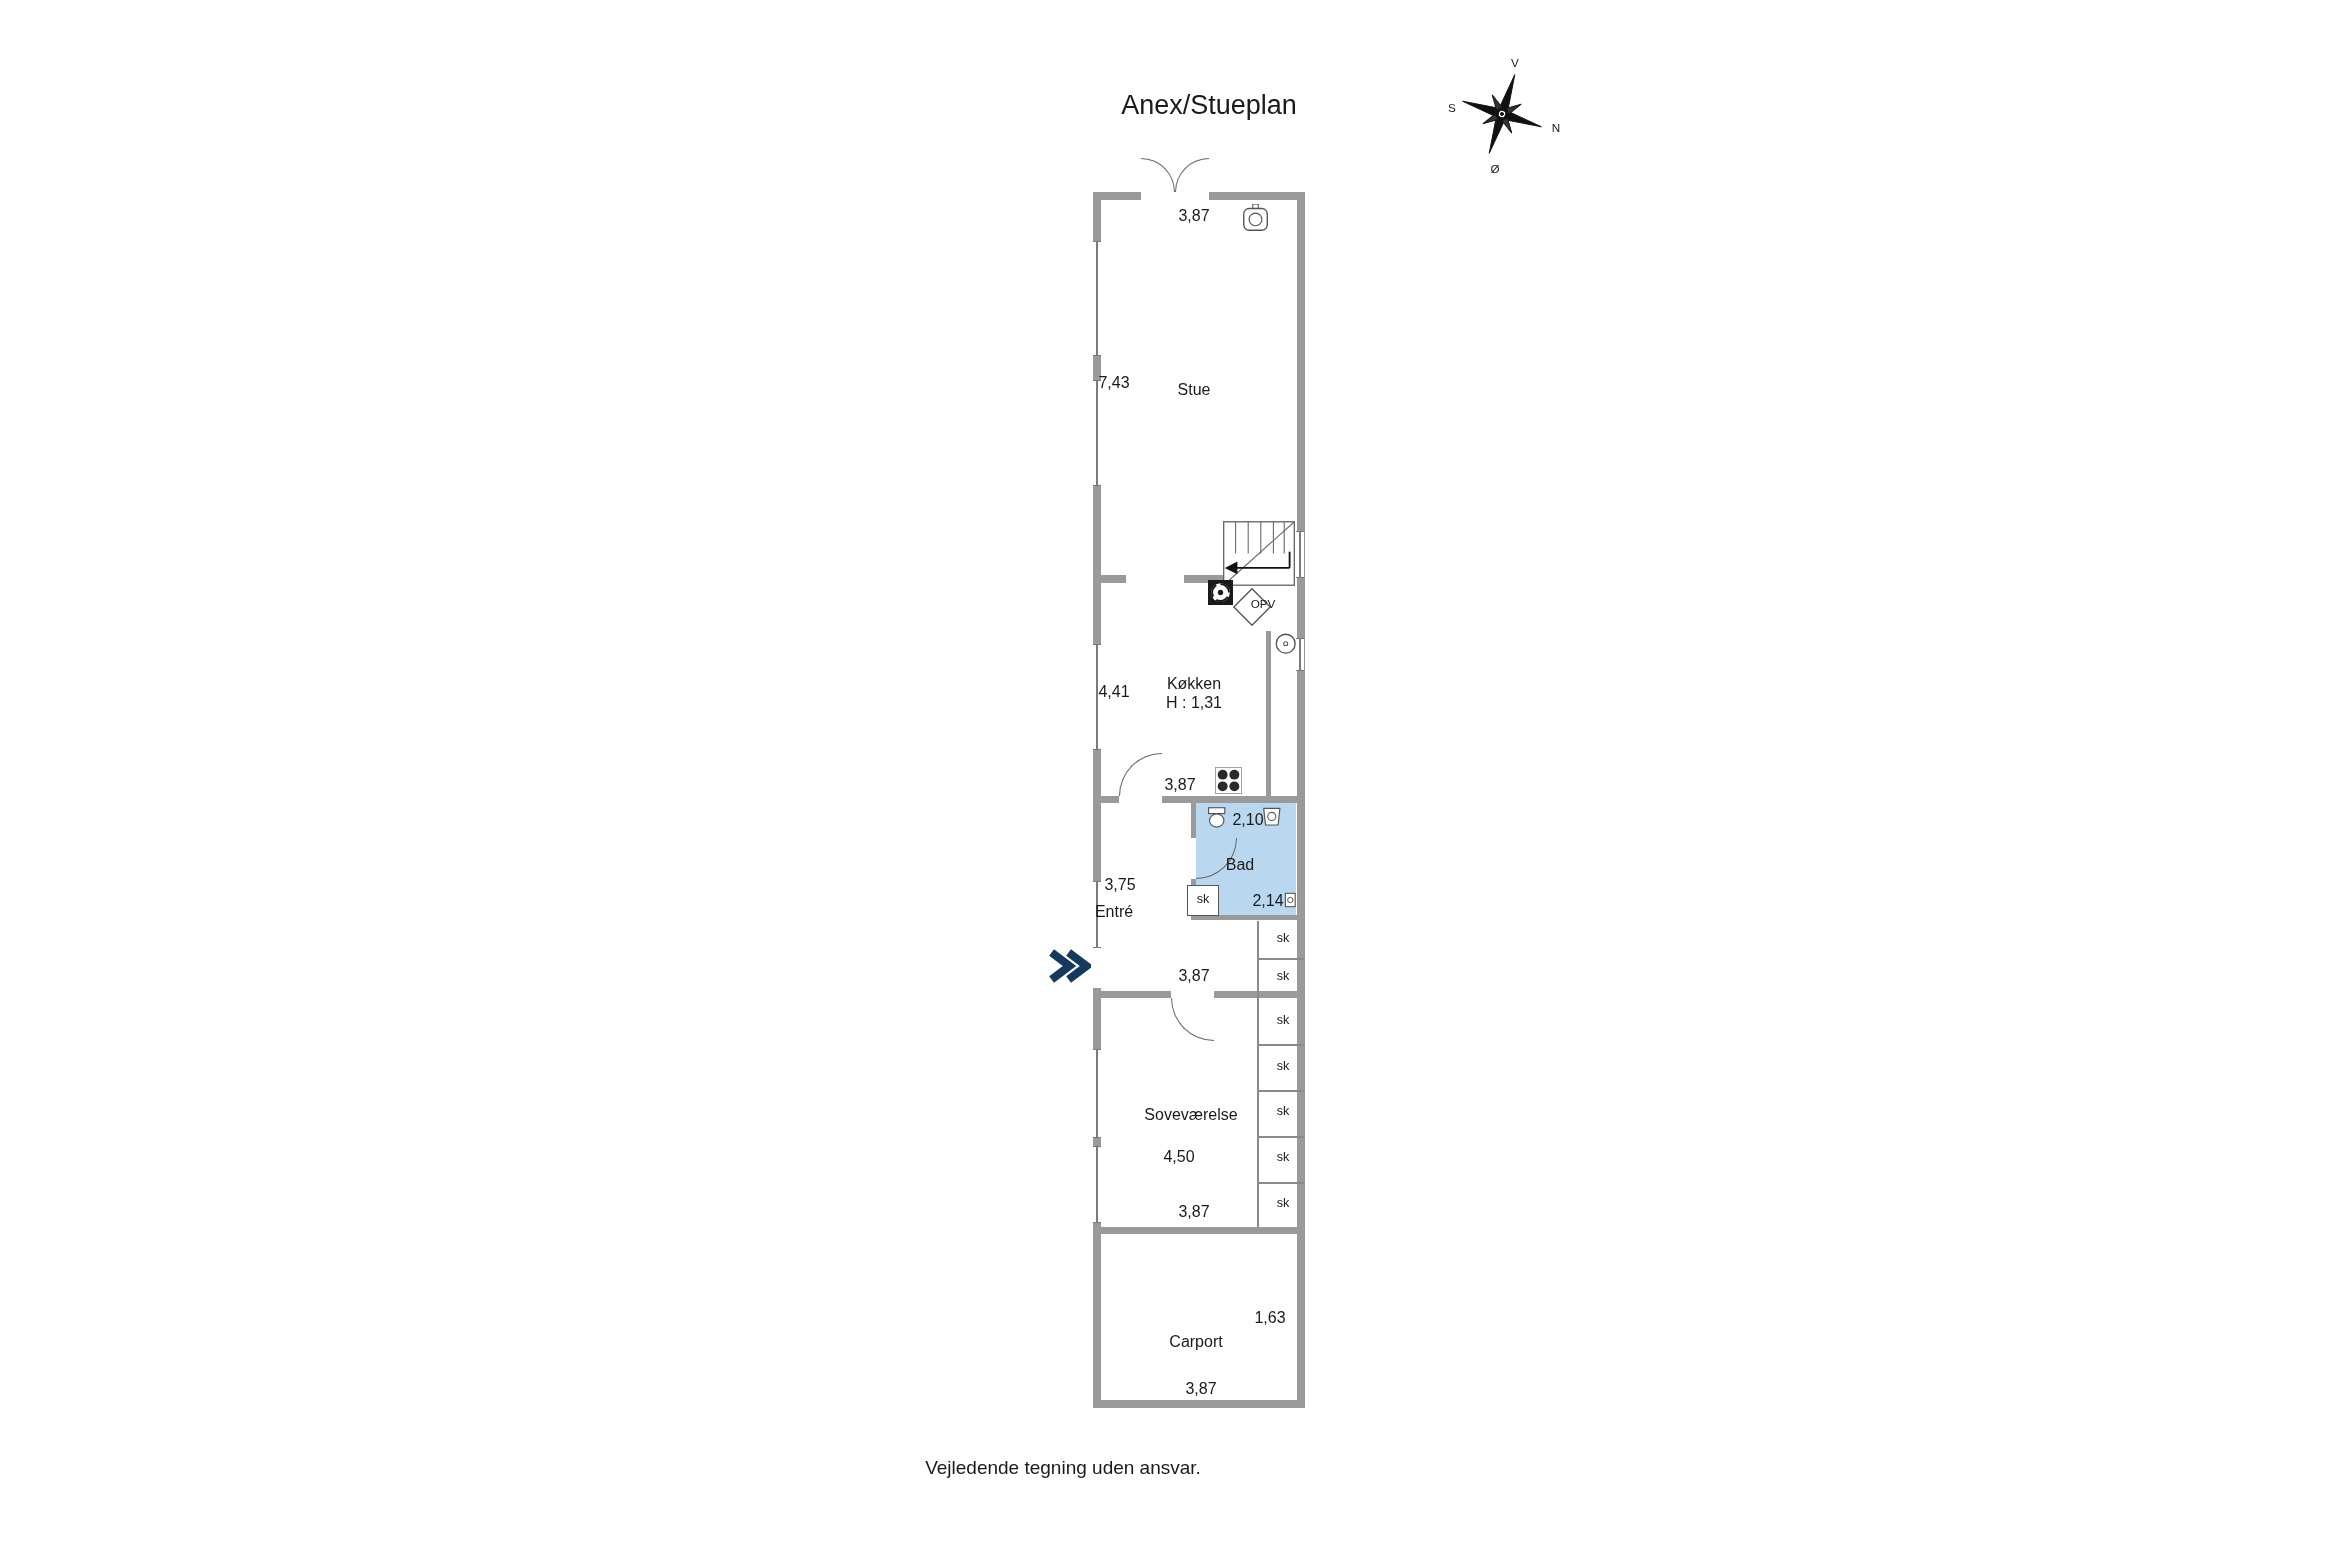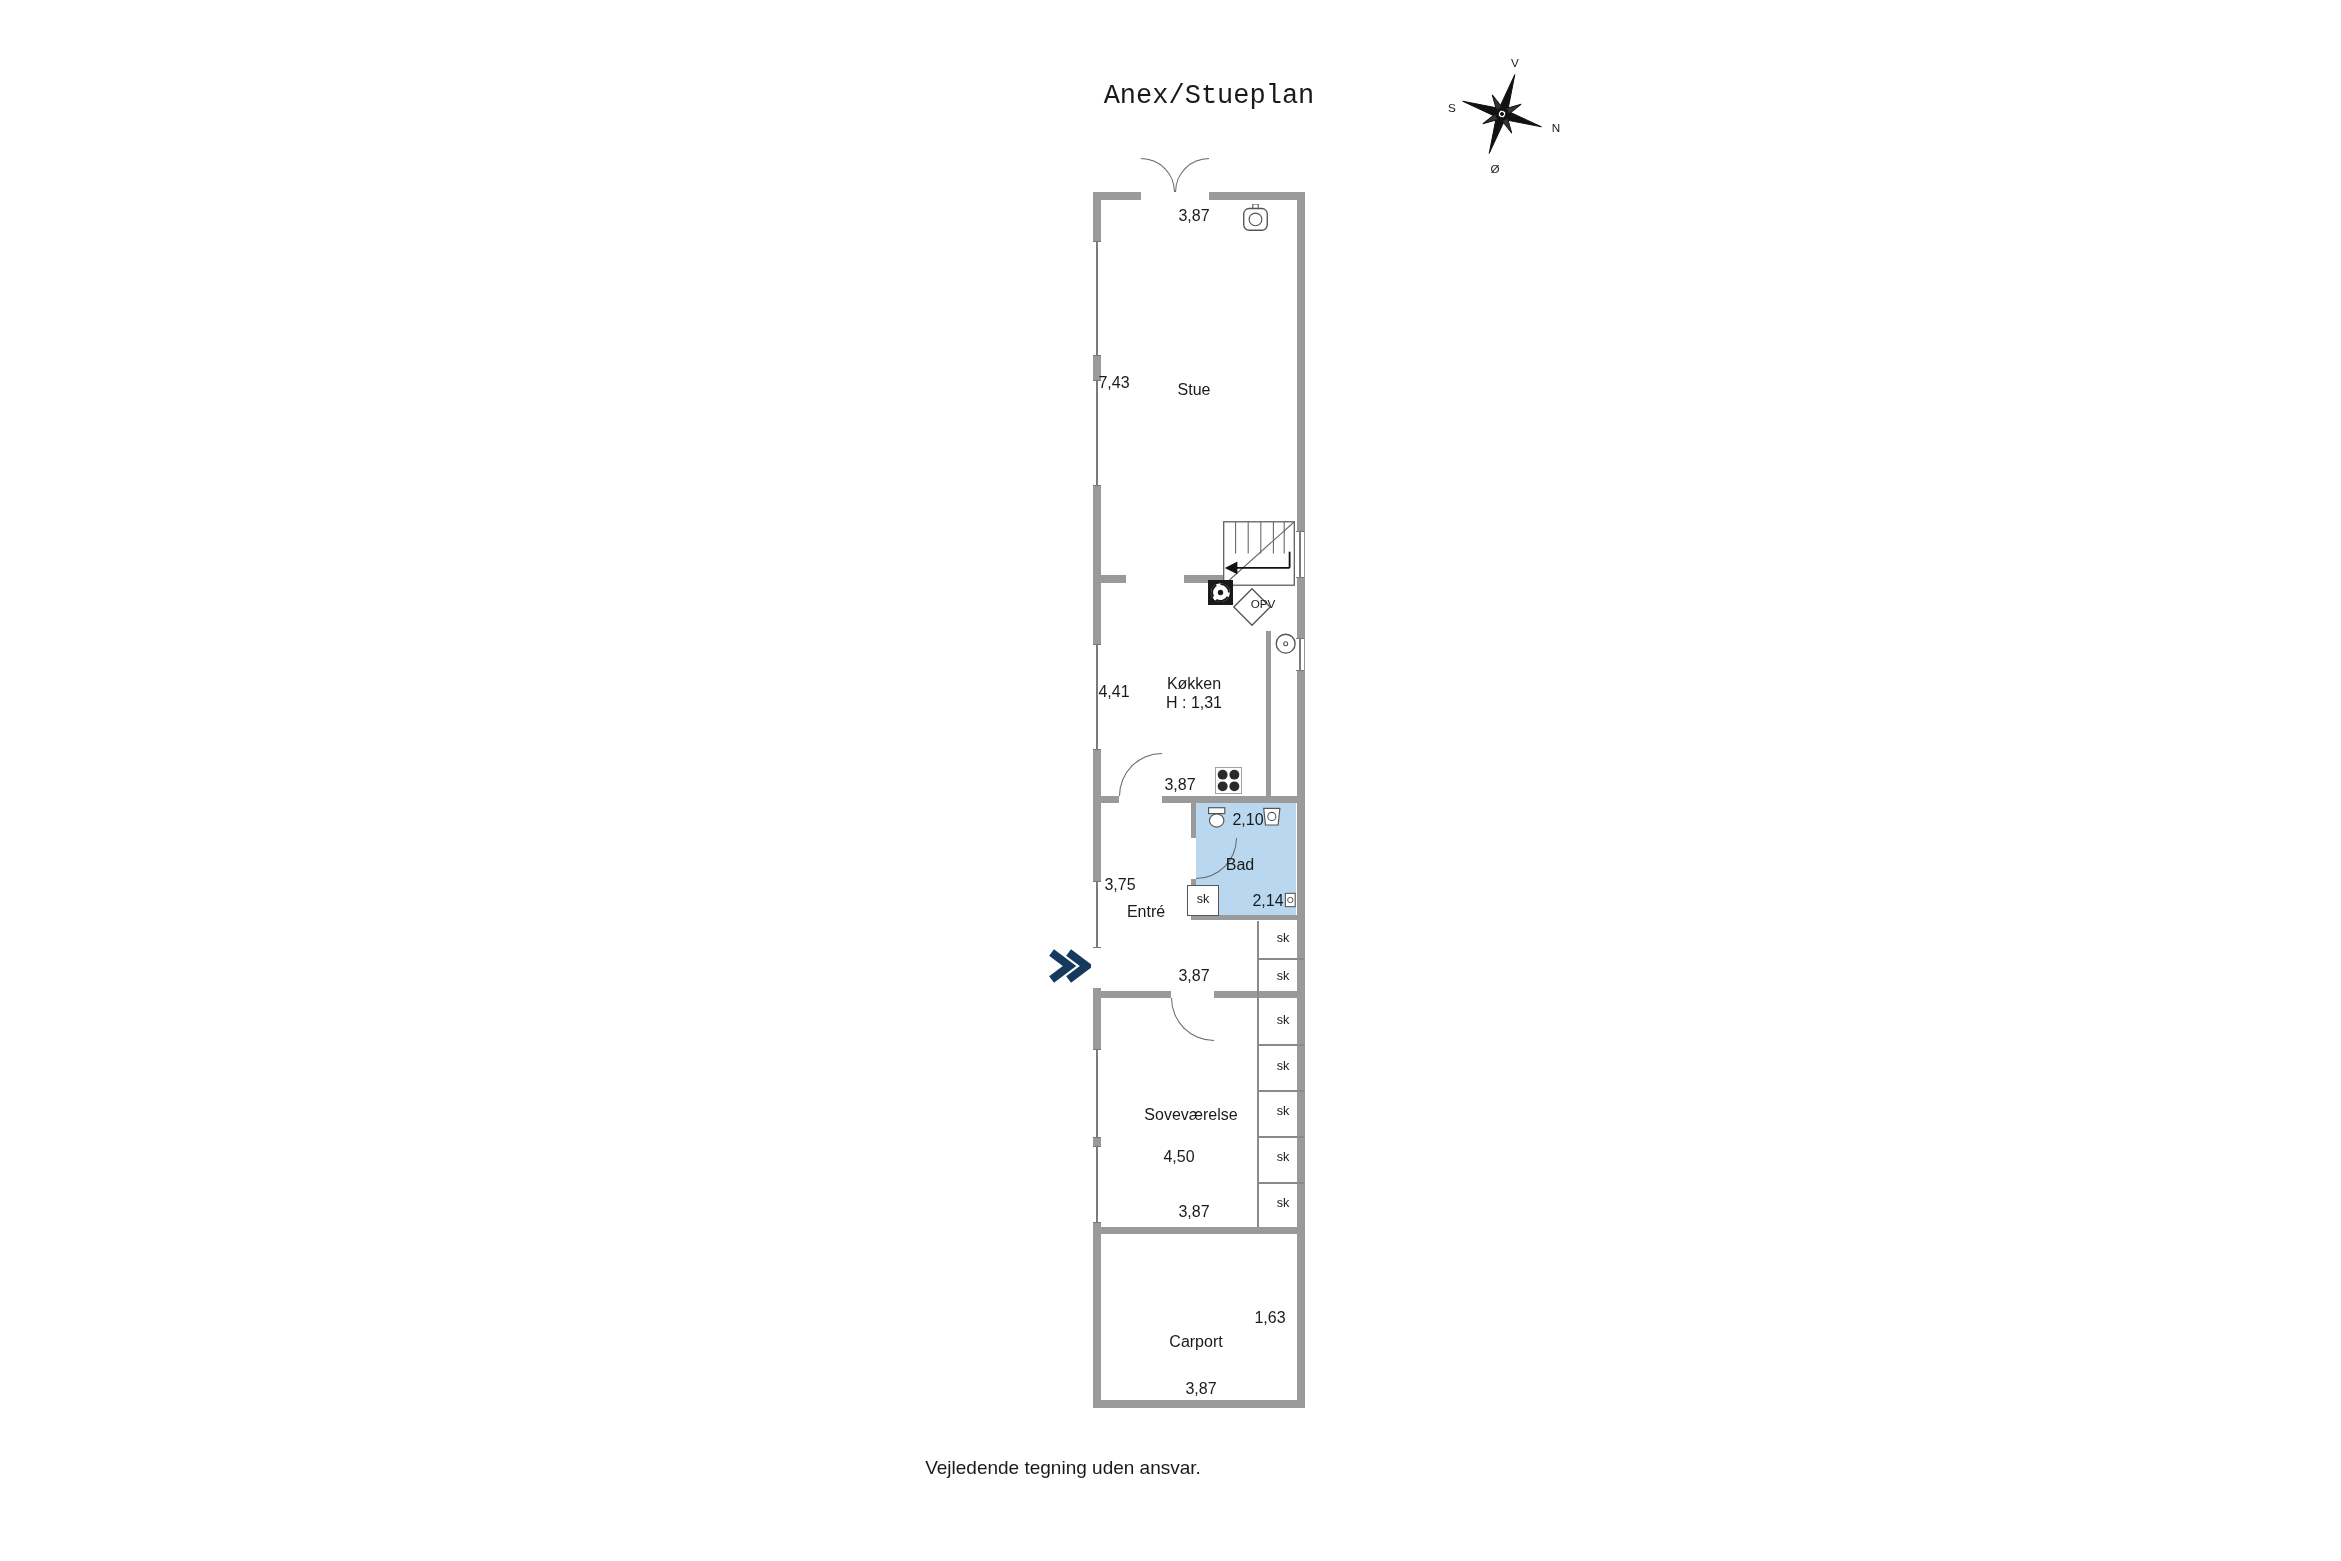--- a/index.html
+++ b/index.html
@@ -22,21 +22,21 @@
   .building{position:absolute;left:1093px;top:192px;width:212px;height:1216px;border:8px solid var(--wall,#9a9a9a);box-sizing:border-box;background:#fff;}
   .bathfill{position:absolute;left:1196px;top:803px;width:100px;height:112px;background:var(--bath-fill,#b9d8ef);}
   .skbox{position:absolute;background:#fff;border:1.4px solid #555;box-sizing:border-box;}
   svg{display:block;}
 </style>
 </head>
 <body>
 
 <div id="page">
 
-  <div class="title" style="left:1101px;top:81px;width:216px;text-align:center;font-family:Liberation Mono, monospace;">Anex/Stueplan</div>
+  <div class="title" style="left:1101px;top:90px;width:216px;text-align:center;">Anex/Stueplan</div>
 
   <svg class="abs" style="left:1430px;top:42px;" width="144" height="144" viewBox="0 0 160 160">
     <g transform="rotate(18 80 80)" fill="#111" stroke="#111">
       <polygon points="80,34 85,75 126,80 85,85 80,126 75,85 34,80 75,75" fill="#111"></polygon>
       <g transform="rotate(45 80 80)">
         <polygon points="80,56 84,76 104,80 84,84 80,104 76,84 56,80 76,76" fill="#333"></polygon>
       </g>
       <circle cx="80" cy="80" r="7" fill="#111"></circle>
       <circle cx="80" cy="80" r="4" fill="#fff"></circle>
       <circle cx="80" cy="80" r="1.8" fill="#111"></circle>
@@ -173,21 +173,21 @@
     <div>Køkken</div>
     <div>H : 1,31</div>
   </div>
   <div class="lbl" style="left:1114px;top:692px;">4,41</div>
   <div class="lbl" style="left:1180px;top:785px;">3,87</div>
 
   <div class="lbl" style="left:1248px;top:820px;">2,10</div>
   <div class="lbl" style="left:1240px;top:865px;">Bad</div>
   <div class="lbl" style="left:1268px;top:901px;">2,14</div>
 
-  <div class="lbl" style="left:1146px;top:912px;">Entré</div>
+  <div class="lbl" style="left:1114px;top:912px;">Entré</div>
   <div class="lbl" style="left:1120px;top:885px;">3,75</div>
   <div class="lbl" style="left:1194px;top:976px;">3,87</div>
 
   <div class="lbl" style="left:1191px;top:1115px;">Soveværelse</div>
   <div class="lbl" style="left:1158px;top:1157px;margin-left:21px;">4,50</div>
   <div class="lbl" style="left:1194px;top:1212px;">3,87</div>
 
   <div class="lbl" style="left:1196px;top:1318px;margin-top:24px;">Carport</div>
   <div class="lbl" style="left:1270px;top:1318px;">1,63</div>
   <div class="lbl" style="left:1201px;top:1389px;">3,87</div>

